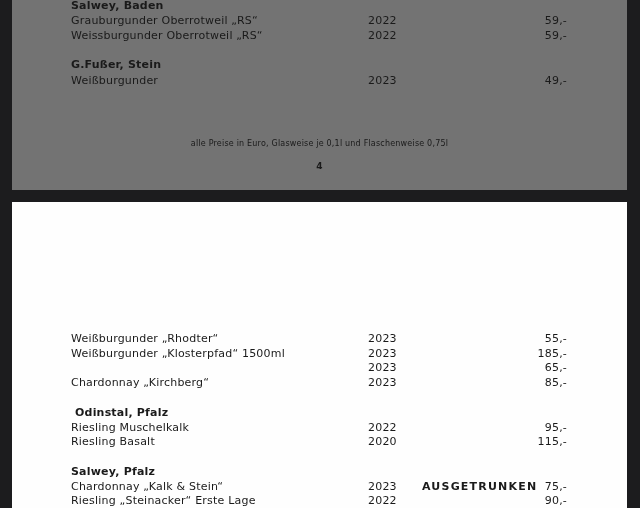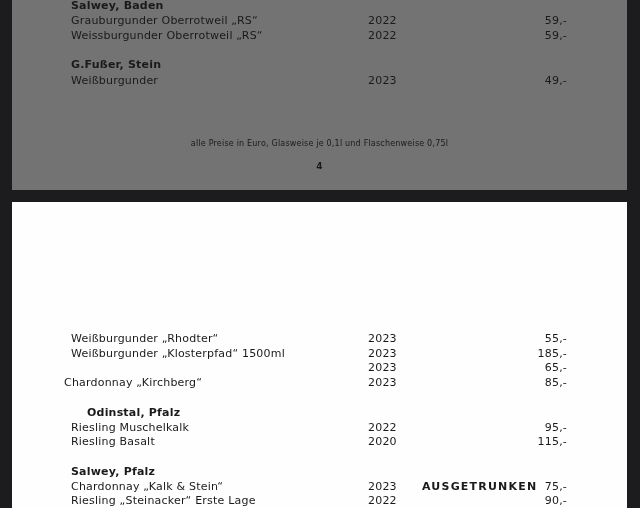--- a/index.html
+++ b/index.html
@@ -47,25 +47,25 @@
 
 <div class="page" id="page-bottom">
   <div class="t" style="left:59px;top:130px;">Weißburgunder „Rhodter“</div>
   <div class="t yr" style="top:130px;">2023</div>
   <div class="t pr" style="top:130px;">55,-</div>
   <div class="t" style="left:59px;top:145px;">Weißburgunder „Klosterpfad“ 1500ml</div>
   <div class="t yr" style="top:145px;">2023</div>
   <div class="t pr" style="top:145px;">185,-</div>
   <div class="t yr" style="top:159px;">2023</div>
   <div class="t pr" style="top:159px;">65,-</div>
-  <div class="t" style="left:52px;top:174px;">Chardonnay „Kirchberg“</div>
+  <div class="t" style="left:59px;top:174px;">Chardonnay „Kirchberg“</div>
   <div class="t yr" style="top:174px;">2023</div>
   <div class="t pr" style="top:174px;">85,-</div>
 
-  <div class="t b" style="left:75px;top:204px;">Odinstal, Pfalz</div>
+  <div class="t b" style="left:63px;top:204px;">Odinstal, Pfalz</div>
   <div class="t" style="left:59px;top:219px;">Riesling Muschelkalk</div>
   <div class="t yr" style="top:219px;">2022</div>
   <div class="t pr" style="top:219px;">95,-</div>
   <div class="t" style="left:59px;top:233px;">Riesling Basalt</div>
   <div class="t yr" style="top:233px;">2020</div>
   <div class="t pr" style="top:233px;">115,-</div>
 
   <div class="t b" style="left:59px;top:263px;">Salwey, Pfalz</div>
   <div class="t" style="left:59px;top:278px;">Chardonnay „Kalk &amp; Stein“</div>
   <div class="t yr" style="top:278px;">2023</div>

